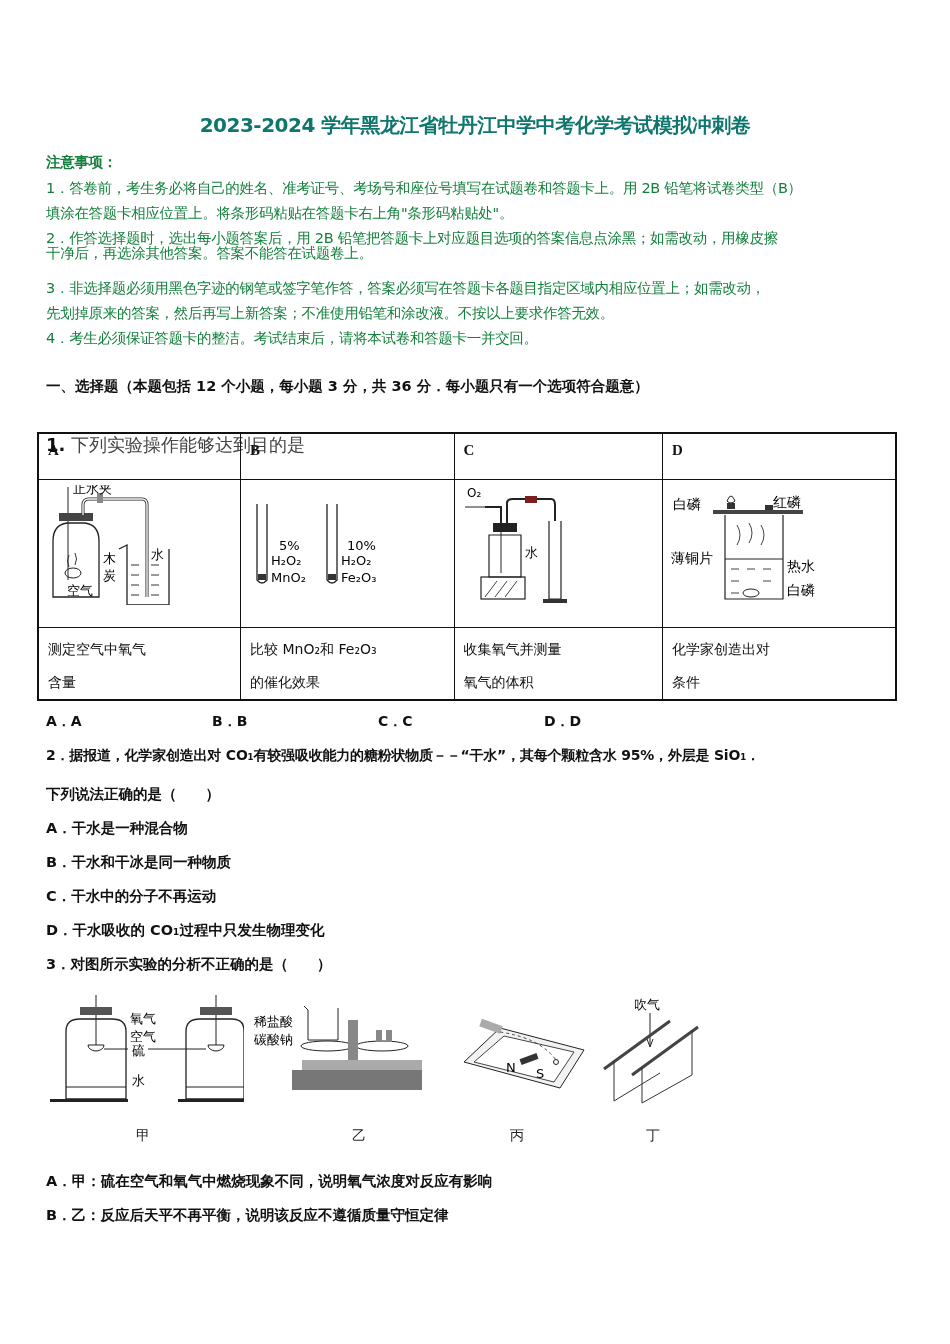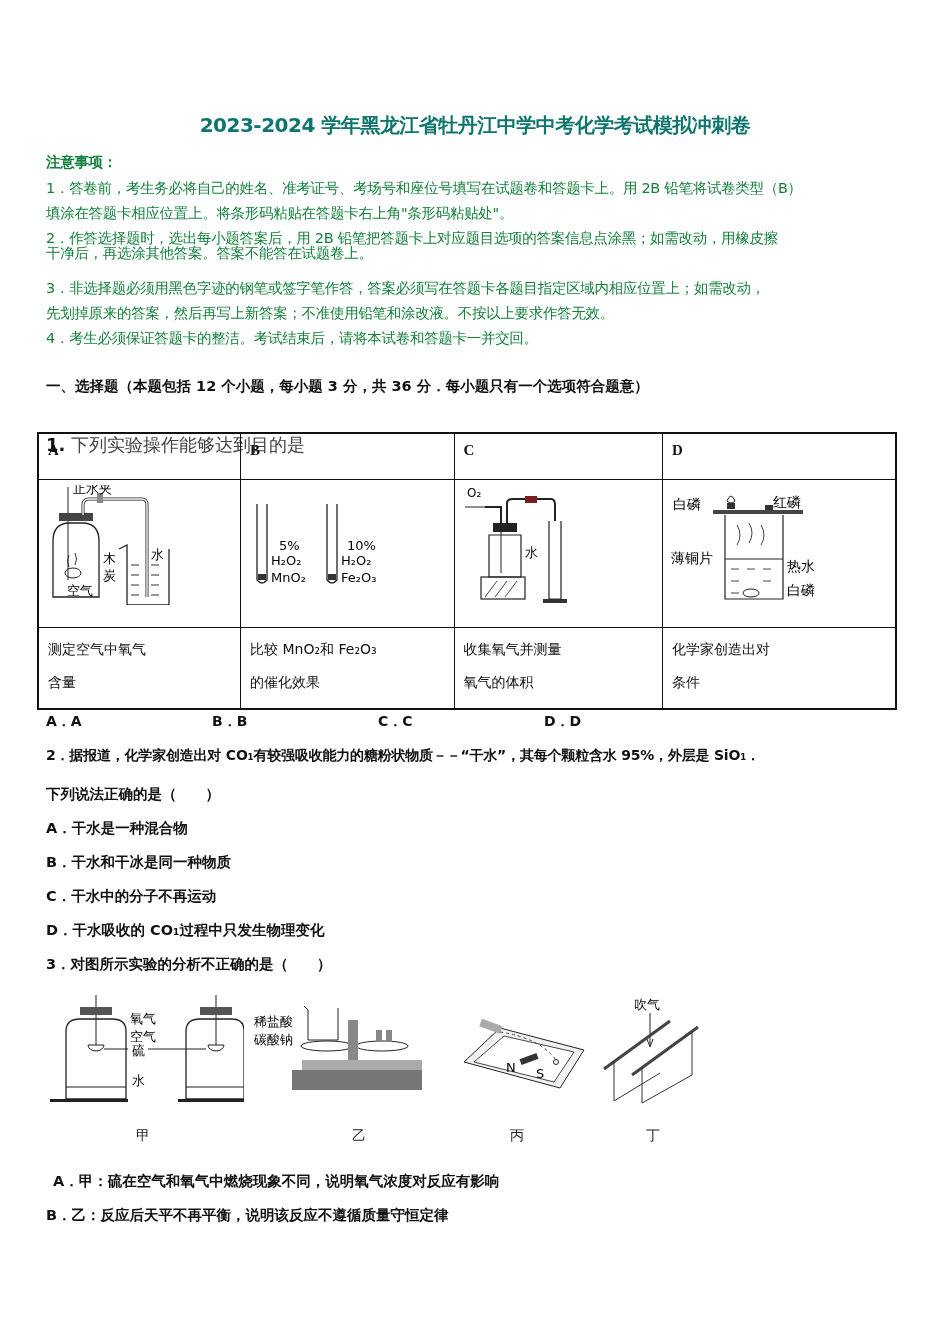--- a/index.html
+++ b/index.html
@@ -7,21 +7,21 @@
   .abs { position:absolute; }
   .title { left:0; width:950px; top:112px; text-align:center; font-family:"DejaVu Sans", sans-serif; font-weight:bold; font-size:20px; letter-spacing:-0.5px; color:#0f766e; }
   .note { left:46px; font-family:"DejaVu Sans", sans-serif; font-size:14.5px; color:#15803d; white-space:nowrap; letter-spacing:-0.3px; }
   .sec { left:46px; font-family:"DejaVu Sans", sans-serif; font-size:14.5px; font-weight:bold; white-space:nowrap; }
   .q1 { left:46px; top:401px; font-size:18px; color:#444; white-space:nowrap;margin-top:32px; }
   .q1 b { color:#111; font-family:"DejaVu Sans", sans-serif; }
   table.t { position:absolute; left:37px; top:432px; width:860px; border-collapse:collapse; border:2px solid #111; }
   table.t td { border:1px solid #111; vertical-align:top; padding:0; }
   table.t tr.h td { height:46px; font-weight:bold; font-family:"Liberation Serif", serif; font-size:15px; padding:8px 0 0 9px; box-sizing:border-box; }
   table.t tr.img td { height:147px; position:relative;margin-left:20px; }
-  table.t tr.txt td { height:62px; font-family:"DejaVu Sans", sans-serif; font-size:14px; line-height:33px; padding:5px 0 9px 9px; box-sizing:border-box; }
+  table.t tr.txt td { height:62px; font-family:"DejaVu Sans", sans-serif; font-size:14px; line-height:33px; padding:5px 0 0 9px; box-sizing:border-box; }
   .opts { top:713px; font-family:"DejaVu Sans", sans-serif; font-size:14px; font-weight:bold; white-space:nowrap; }
   .line { left:46px; font-family:"DejaVu Sans", sans-serif; font-size:14.5px; font-weight:bold; white-space:nowrap; }
   .cap { font-size:14px; color:#222; font-family:"DejaVu Sans", sans-serif; }
   svg text { font-family:"DejaVu Sans", sans-serif; }
 </style>
 </head>
 <body>
 
 <div class="abs title">2023-2024 学年黑龙江省牡丹江中学中考化学考试模拟冲刺卷</div>
 
@@ -232,14 +232,14 @@
   <text x="34" y="14" font-size="13">吹气</text>
   <line x1="50" y1="18" x2="50" y2="50" stroke="#222"></line>
   <path d="M47 44 L50 52 L53 44" fill="none" stroke="#222"></path>
   <line x1="4" y1="74" x2="70" y2="26" stroke="#444" stroke-width="3"></line>
   <line x1="32" y1="80" x2="98" y2="32" stroke="#444" stroke-width="3"></line>
   <path d="M14 66 L14 106 L60 78" fill="none" stroke="#333"></path>
   <path d="M42 72 L42 108 L92 80 L92 36" fill="none" stroke="#333"></path>
 </svg>
 <div class="abs cap" style="left:646px;top:1127px;">丁</div>
 
-<div class="abs line" style="top:1172px;margin-left:7px;">A．甲：硫在空气和氧气中燃烧现象不同，说明氧气浓度对反应有影响</div>
+<div class="abs line" style="top:1172px;">A．甲：硫在空气和氧气中燃烧现象不同，说明氧气浓度对反应有影响</div>
 <div class="abs line" style="top:1206px;">B．乙：反应后天平不再平衡，说明该反应不遵循质量守恒定律</div>
 
 </body></html>

